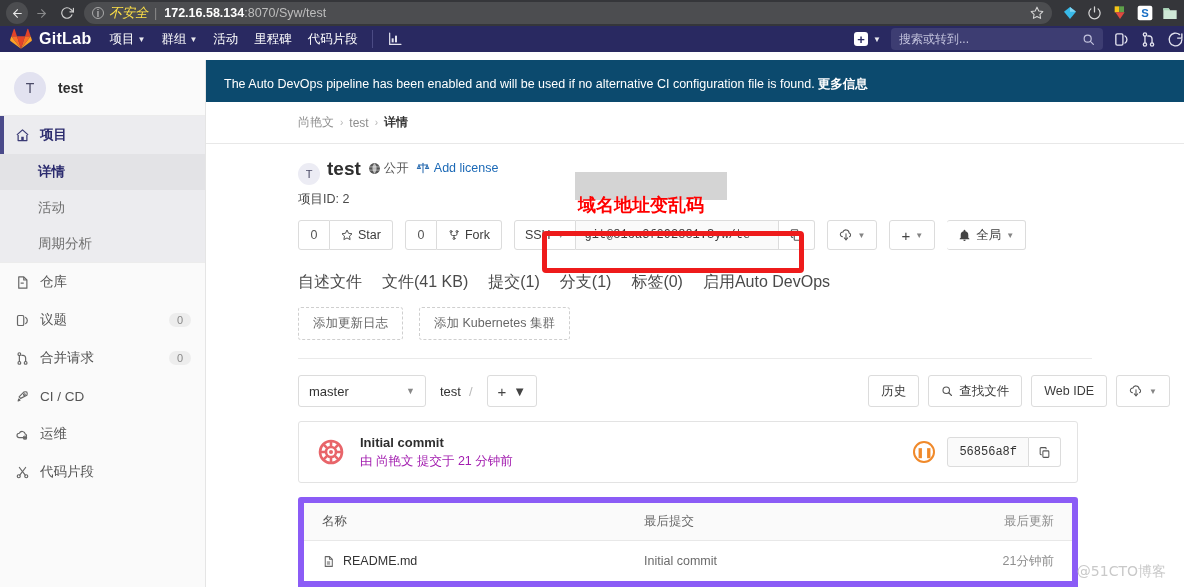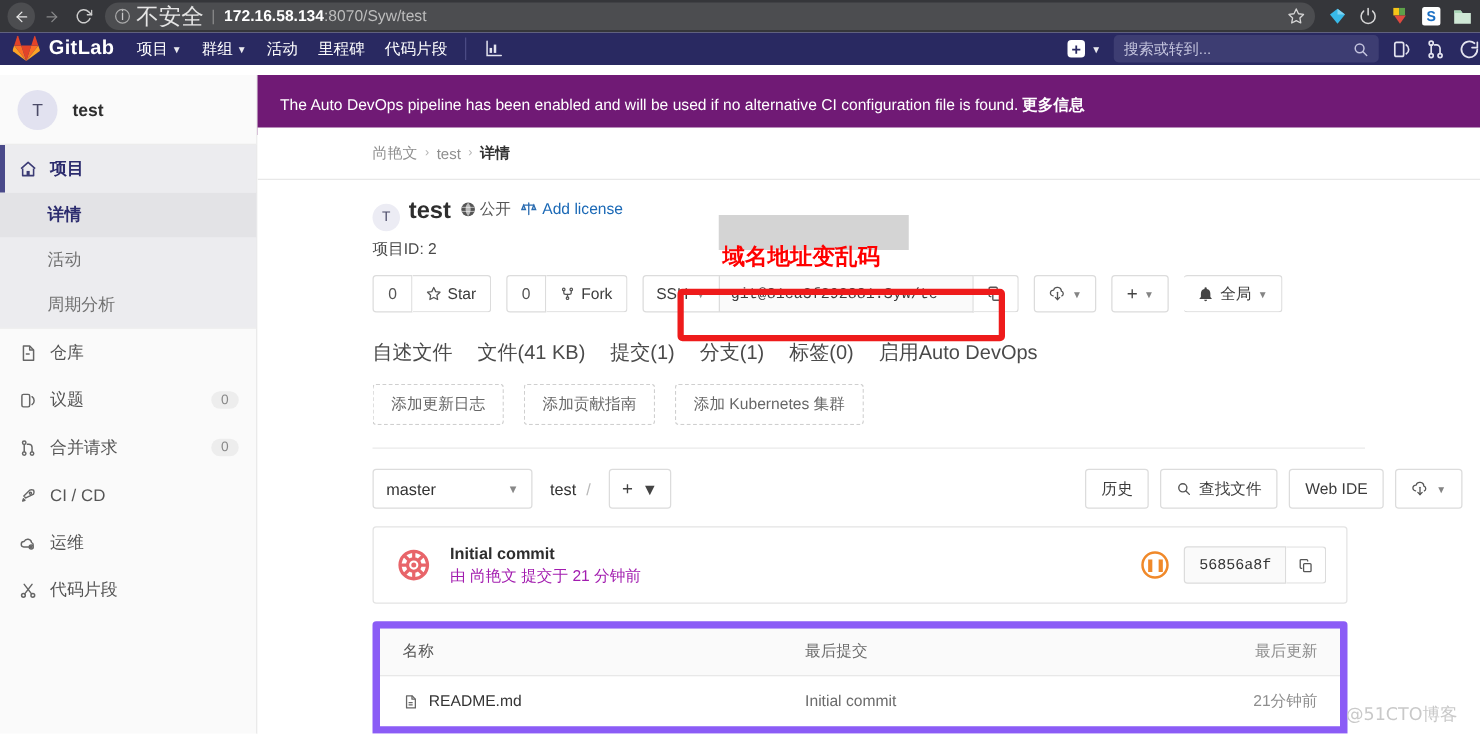--- a/index.html
+++ b/index.html
@@ -22,21 +22,21 @@
   }
   .nav-btn.back { background: #4c4d50; border-radius: 50%; width: 22px; height: 22px; color: #e8e8e8; }
   .omnibox {
     flex: 1 1 auto; height: 22px; background: #4c4d50; border-radius: 11px;
     margin: 0 6px 0 4px; display: flex; align-items: center; padding: 0 8px;
     color: #e0e0e0; font-size: 12.5px; overflow: hidden; white-space: nowrap;
   }
   .omni-info { font-size: 11px; margin-right: 5px; opacity: .85;
     border: 1px solid #bbb; border-radius: 50%; width: 12px; height: 12px;
     display: inline-flex; align-items: center; justify-content: center; line-height: 1;}
-  .omni-warn { color: #e5e5e5; font-size: 18px; margin-right: 6px; }
+  .omni-warn { color: #fde047; font-size: 13px; margin-right: 6px; font-style: italic; }
   .omni-sep { color: #8a8a8a; margin-right: 7px; }
   .omni-host { color: #ffffff; font-weight: bold; }
   .omni-path { color: #bdbdbd; }
   .omni-star { margin-left: auto; color: #d6d6d6; font-size: 13px; padding-left: 10px; }
   .ext-icons { display: flex; align-items: center; gap: 9px; padding-left: 4px; }
   .ext-ic { width: 16px; height: 16px; display: block; }
 
   
   .gl-nav {
     position: absolute; top: 26px; left: 0; width: 1184px; height: 26px;
@@ -95,21 +95,21 @@
   .sb-badge {
     margin-left: auto; background: #ededed; color: #888; font-size: 11px;
     border-radius: 9px; padding: 1px 8px;
   }
   .sb-icon { width: 16px; height: 16px; display: flex; align-items: center; justify-content: center; color: #666; }
   .sb-sep { height: 1px; background: #ececec; }
 
   
   .alert {
     position: absolute; top: 60px; left: 206px; width: 978px; height: 48px;
-    background: #701a75; color: #fff; font-size: 12.5px;
+    background: #0c4a6e; color: #fff; font-size: 12.5px;
     display: flex; align-items: center; padding-left: 18px;
   }
   .alert b { margin-left: 3px; }
 
   
   .main { position: absolute; top: 102px; left: 206px; width: 978px; height: 485px; background: #fff; overflow: hidden; }
   .crumbs { padding: 12px 0 0 92px; font-size: 12px; color: #8e8e8e; display: flex; align-items: center; gap: 6px; }
   .crumbs .sep { color: #b5b5b5; font-size: 10px; }
   .crumbs .cur { color: #333; font-weight: bold; }
   .crumb-link { color: #8e8e8e; cursor: pointer; }
@@ -600,21 +600,20 @@
       <span class="tab">自述文件</span>
       <span class="tab">文件(41 KB)</span>
       <span class="tab">提交(1)</span>
       <span class="tab">分支(1)</span>
       <span class="tab">标签(0)</span>
       <span class="tab">启用Auto DevOps</span>
     </div>
 
     <div class="chips">
       <span class="chip">添加更新日志</span>
-      <span class="chip">添加贡献指南</span>
       <span class="chip">添加 Kubernetes 集群</span>
     </div>
 
     <div class="sec-rule"></div>
 
     <div class="branch-row">
       <div class="branch-sel">
         <span>master</span>
         <span class="caret2">▼</span>
       </div>

